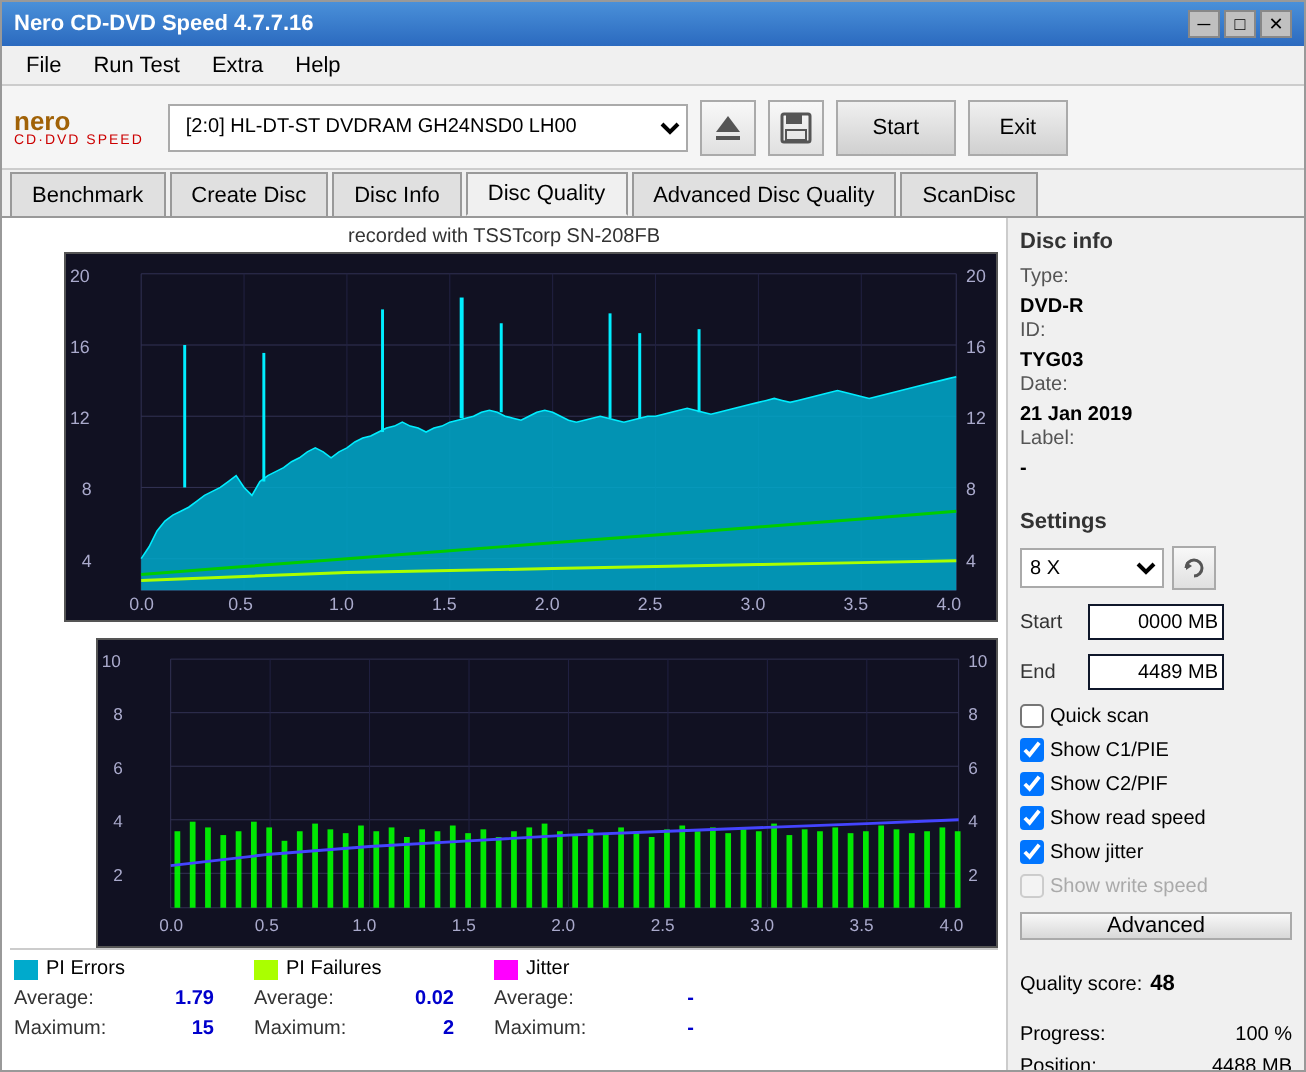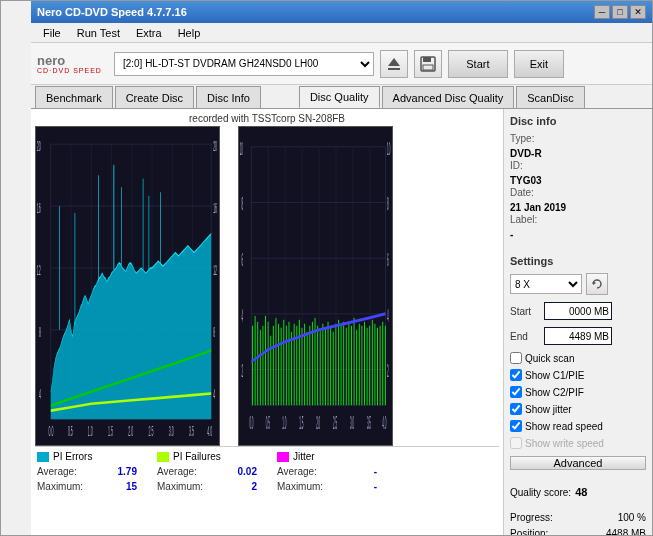--- a/index.html
+++ b/index.html
@@ -13,21 +13,20 @@
     }
 
     
     .window {
       width: 653px;
       height: 536px;
       border: 1px solid #999;
       background: #f0f0f0;
       display: flex;
       flex-direction: column;
-      padding-left: 30px;
     }
 
     .title-bar {
       background: linear-gradient(to bottom, #4a90d9, #2b6abf);
       height: 22px;
       display: flex;
       align-items: center;
       justify-content: space-between;
       padding: 0 6px;
       color: white;
@@ -87,21 +86,21 @@
     .nero-logo {
       display: flex;
       flex-direction: column;
       align-items: flex-start;
       margin-right: 6px;
     }
 
     .nero-logo-top {
       font-size: 13px;
       font-weight: bold;
-      color: #737373;
+      color: #a16207;
       line-height: 1;
     }
 
     .nero-logo-bottom {
       font-size: 7px;
       color: #cc0000;
       letter-spacing: 1px;
       line-height: 1;
     }
 
@@ -166,21 +165,20 @@
       display: flex;
       align-items: center;
       margin-right: 2px;
       position: relative;
     }
 
     .tab.active {
       background: #f0f0f0;
       z-index: 1;
       border-bottom: 1px solid #f0f0f0;
-      margin-left: 36px;
     }
 
     
     .main-content {
       display: flex;
       flex: 1;
       overflow: hidden;
     }
 
     
@@ -197,22 +195,23 @@
     .chart-title {
       text-align: center;
       font-size: 10px;
       color: #333;
       margin-bottom: 2px;
     }
 
     .charts-container {
       flex: 1;
       display: flex;
-      flex-direction: row;
-      gap: 18px;
+      flex-direction: column;
+      gap: 8px;
+      align-items: flex-end;
     }
 
     .chart-wrapper {
       position: relative;
       background: #1a1a2e;
       border: 1px solid #555;
     }
 
     .chart-wrapper.top {
       flex: 0 0 185px;
@@ -766,26 +765,26 @@
       </div>
       <div class="checkbox-row">
         <input type="checkbox" id="cb-c1pie" checked="" style="">
         <label for="cb-c1pie">Show C1/PIE</label>
       </div>
       <div class="checkbox-row">
         <input type="checkbox" id="cb-c2pif" checked="" style="">
         <label for="cb-c2pif">Show C2/PIF</label>
       </div>
       <div class="checkbox-row">
+        <input type="checkbox" id="cb-read" checked="" style="">
+        <label for="cb-read">Show read speed</label>
+      </div>
+      <div class="checkbox-row">
         <input type="checkbox" id="cb-jitter" checked="" style="">
         <label for="cb-jitter">Show jitter</label>
-      </div>
-      <div class="checkbox-row">
-        <input type="checkbox" id="cb-read" checked="" style="">
-        <label for="cb-read">Show read speed</label>
       </div>
       <div class="checkbox-row">
         <input type="checkbox" id="cb-write" disabled="" style="">
         <label for="cb-write" style="color:#aaa;">Show write speed</label>
       </div>
 
       <button class="advanced-btn">Advanced</button>
 
       <div class="divider"></div>
 

